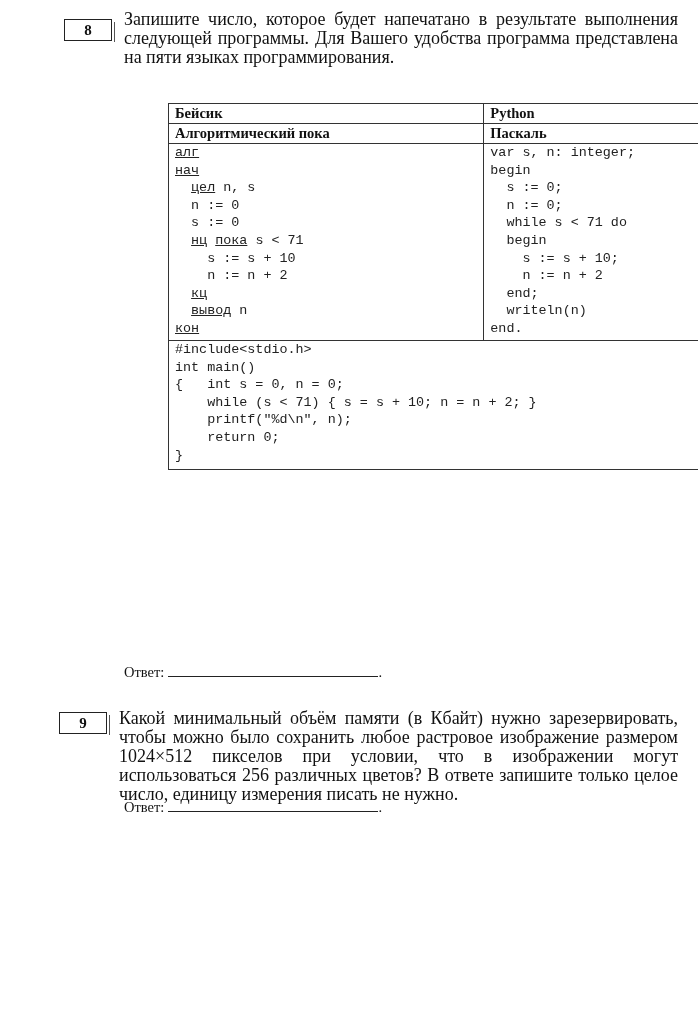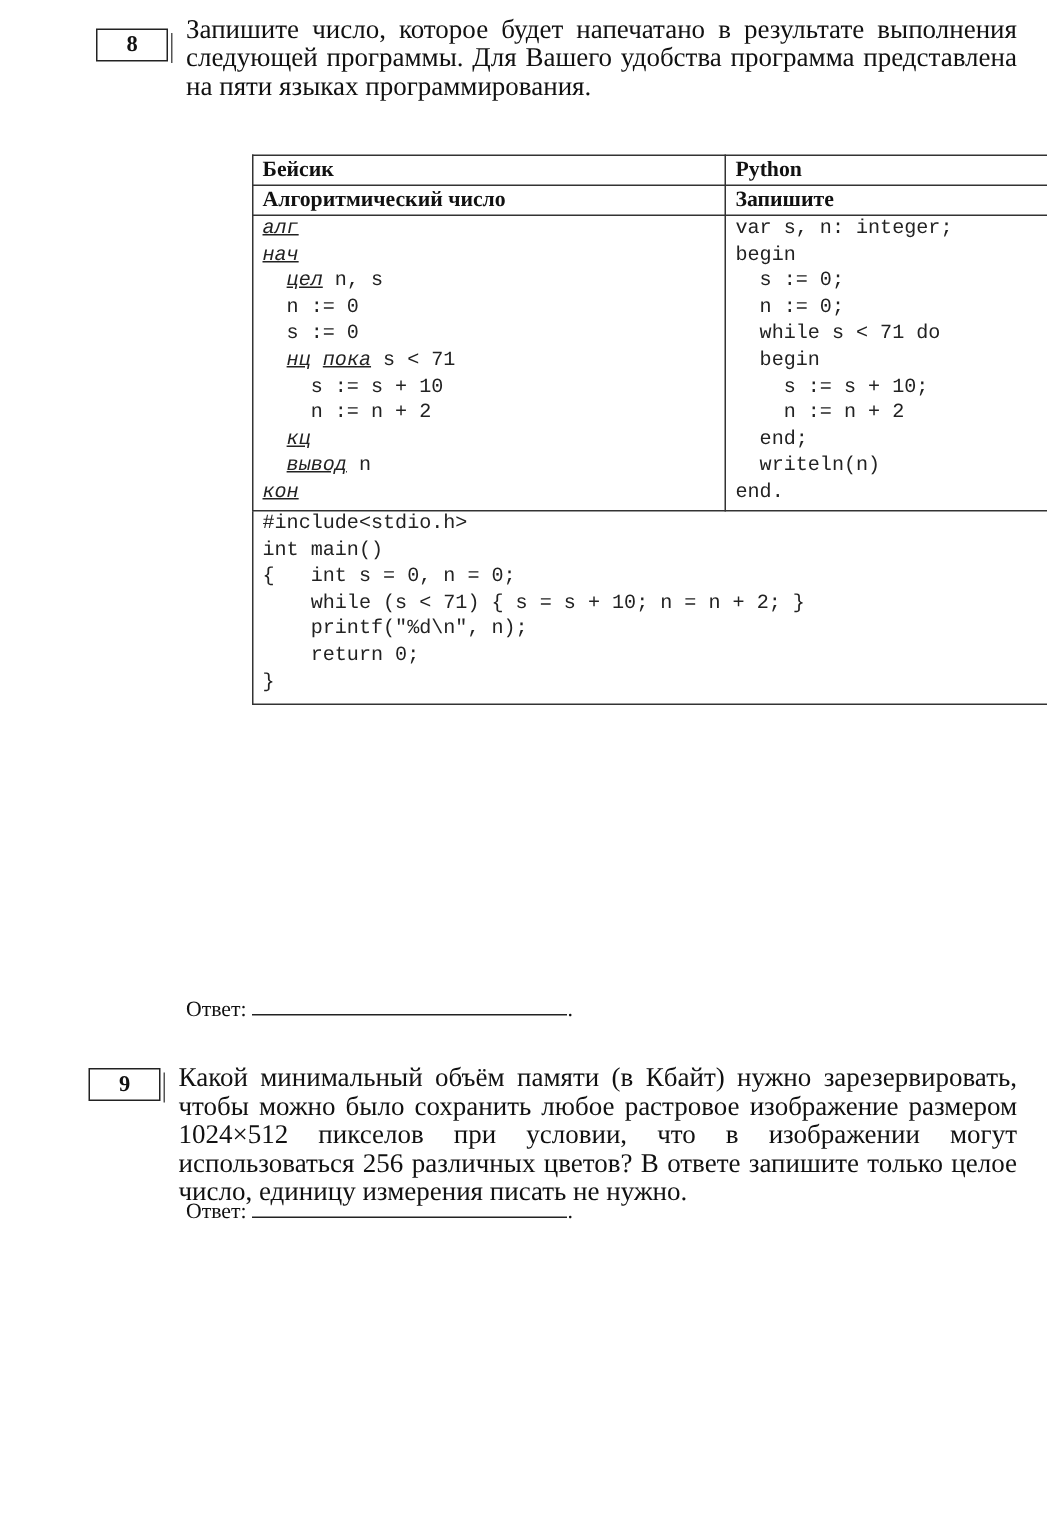--- a/index.html
+++ b/index.html
@@ -7,21 +7,21 @@
          font-family: "Liberation Serif", "DejaVu Serif", serif; }
   .task-num { position: absolute; width: 46px; height: 20px; border: 1.5px solid #222;
               font-weight: bold; font-size: 15px; text-align: center; line-height: 20px; }
   .task-num::after { content: ""; position: absolute; right: -4px; top: 2px; width: 1.5px; height: 20px; background:#555; }
   .task-text { position: absolute; font-size: 18px; line-height: 19px; text-align: justify; }
   table.code { position: absolute; left: 124px; top: 103px; width: 554px; border-collapse: collapse; margin-left: 44px; }
   table.code td { border: 1.3px solid #333; vertical-align: top; padding: 0 0 0 6px; }
   .hdr { font-weight: bold; font-size: 14.5px; height: 19px; line-height: 19px; }
   .lang-hdr { font-family: "Liberation Serif", serif; }
   pre { margin: 0; font-family: "Liberation Mono", "DejaVu Sans Mono", monospace; font-size: 13.4px; line-height: 17.6px; color: #222; }
-  .u { text-decoration: underline; font-style: italic; }
+  .u { text-decoration: underline; }
   .answer { position: absolute; font-size: 14.5px; }
   .answer .line { display: inline-block; width: 210px; border-bottom: 1px solid #222; height: 12px; margin-left: 4px; vertical-align: baseline; }
   .page-number { position: absolute; left: 0; width: 690px; top: 1032px; text-align: center; font-size: 14px; }
 </style>
 </head>
 <body>
 
 <div class="task-num" style="left:64px; top:19px;">8</div>
 <div class="task-text" style="left:124px; top:10px; width:554px;">Запишите число, которое будет напечатано в результате выполнения следующей программы. Для Вашего удобства программа представлена на пяти языках программирования.</div>
 
@@ -29,22 +29,22 @@
   <colgroup>
       <col style="width:316px">
       <col style="width:238px">
     </colgroup>
   <tbody>
       <tr>
     <td class="hdr"><span class="lang-hdr">Бейсик</span></td>
     <td class="hdr"><span class="lang-hdr">Python</span></td>
   </tr>
   <tr>
-    <td class="hdr"><span class="lang-hdr">Алгоритмический число</span></td>
-    <td class="hdr"><span class="lang-hdr">Запишите</span></td>
+    <td class="hdr"><span class="lang-hdr">Алгоритмический пока</span></td>
+    <td class="hdr"><span class="lang-hdr">Паскаль</span></td>
   </tr>
   <tr>
     <td style="height:196px;">
           <pre id="algo-code"><span class="u">алг</span>
 <span class="u">нач</span>
 <span>  </span><span class="u">цел</span><span> n, s</span>
 <span>  n := 0</span>
 <span>  s := 0</span>
 <span>  </span><span class="u">нц</span><span> </span><span class="u">пока</span><span> s &lt; 71</span>
 <span>    s := s + 10</span>

